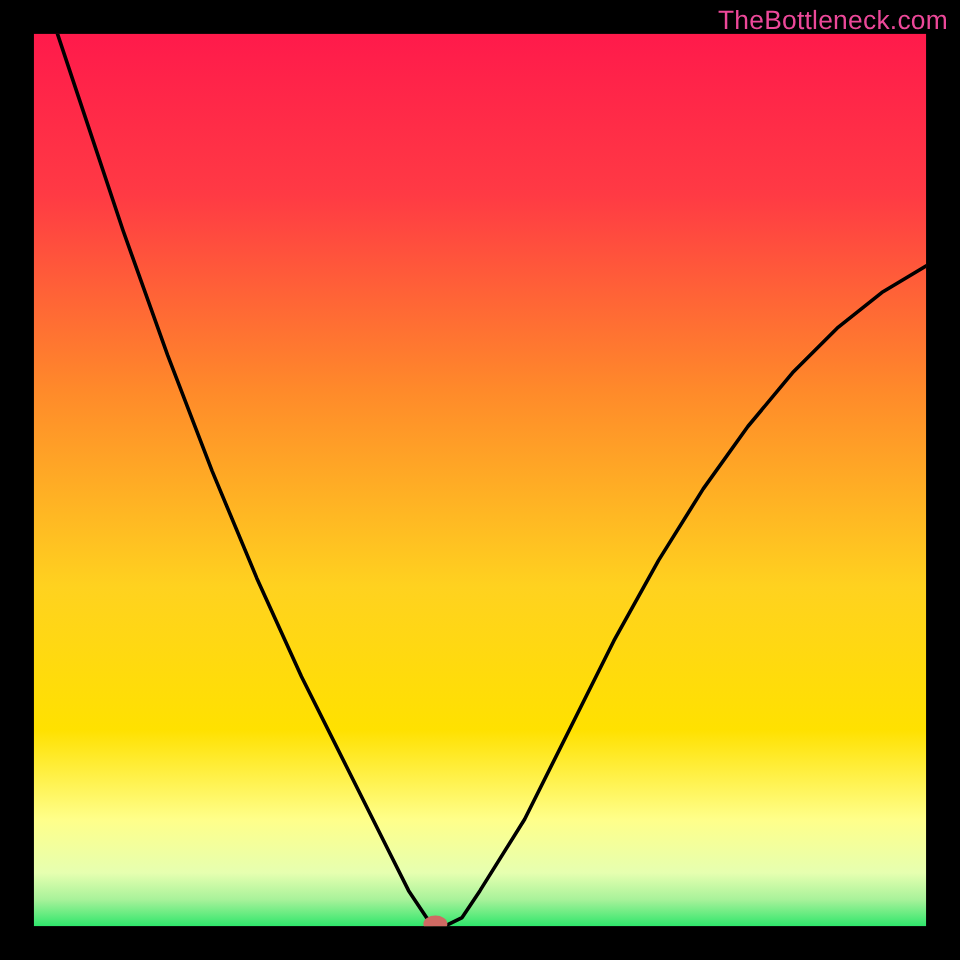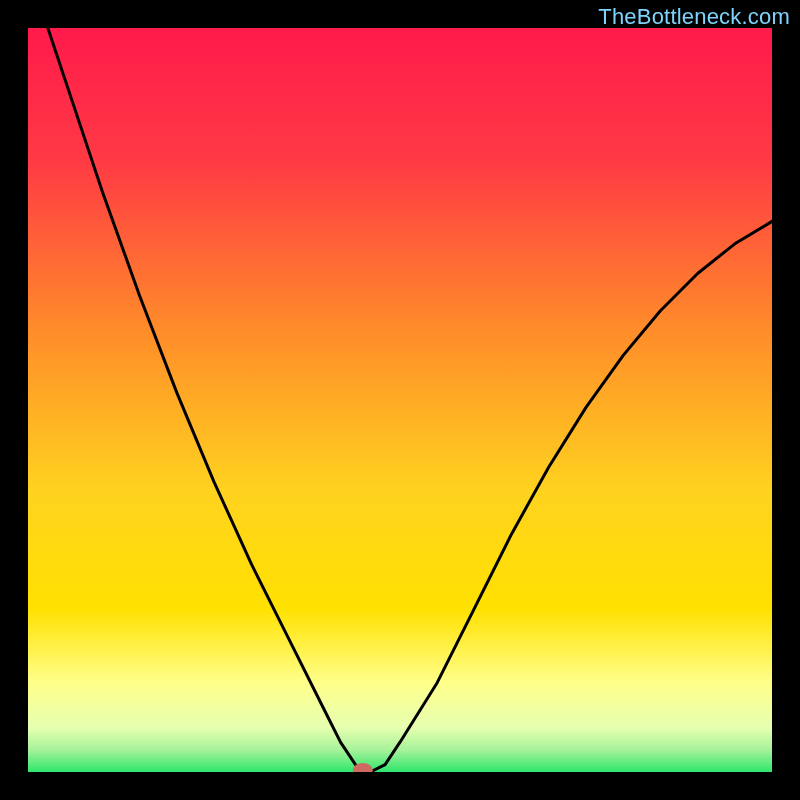--- a/index.html
+++ b/index.html
@@ -29,21 +29,21 @@
   }
   .plot-area svg {
     display: block;
     width: 744px;
     height: 744px;
   }
   .watermark {
     position: absolute;
     top: 4px;
     right: 10px;
-    color: #7dd3fc;
+    color: #ec4899;
     font-size: 22px;
     font-weight: 500;
     letter-spacing: 0.2px;
     user-select: none;
   }
 </style>
 </head>
 <body>
 
 <div class="frame">

